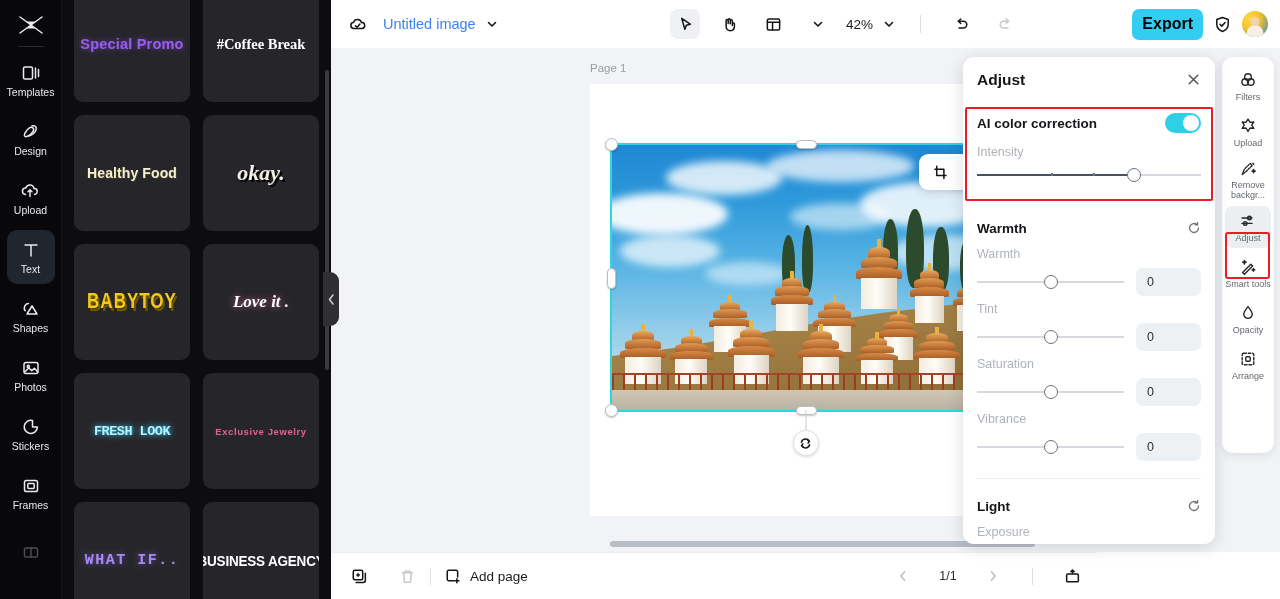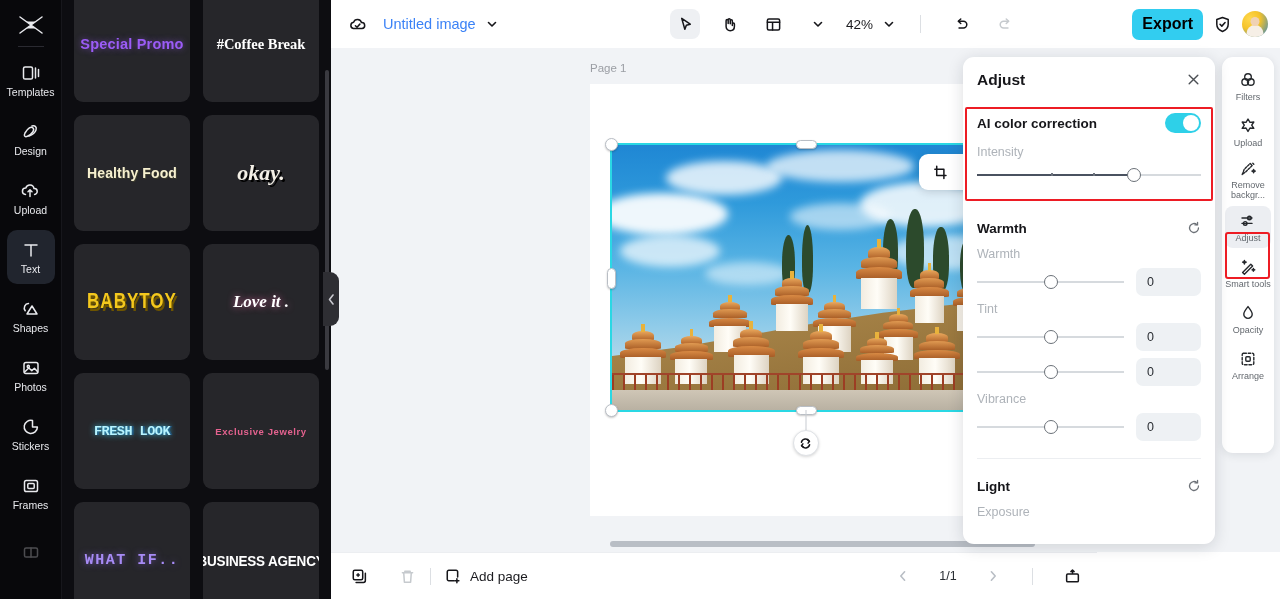--- a/index.html
+++ b/index.html
@@ -726,20 +726,21 @@
 
       <div class="row-lbl">Tint</div>
       <div class="slider-row">
         <div class="track">
           <div class="line"></div>
           <div class="thumb" style="left:50%"></div>
         </div>
         <div class="numbox">0</div>
       </div>
 
+      <div class="row-lbl">Saturation</div>
       <div class="slider-row">
         <div class="track">
           <div class="line"></div>
           <div class="thumb" style="left:50%"></div>
         </div>
         <div class="numbox">0</div>
       </div>
 
       <div class="row-lbl">Vibrance</div>
       <div class="slider-row">

